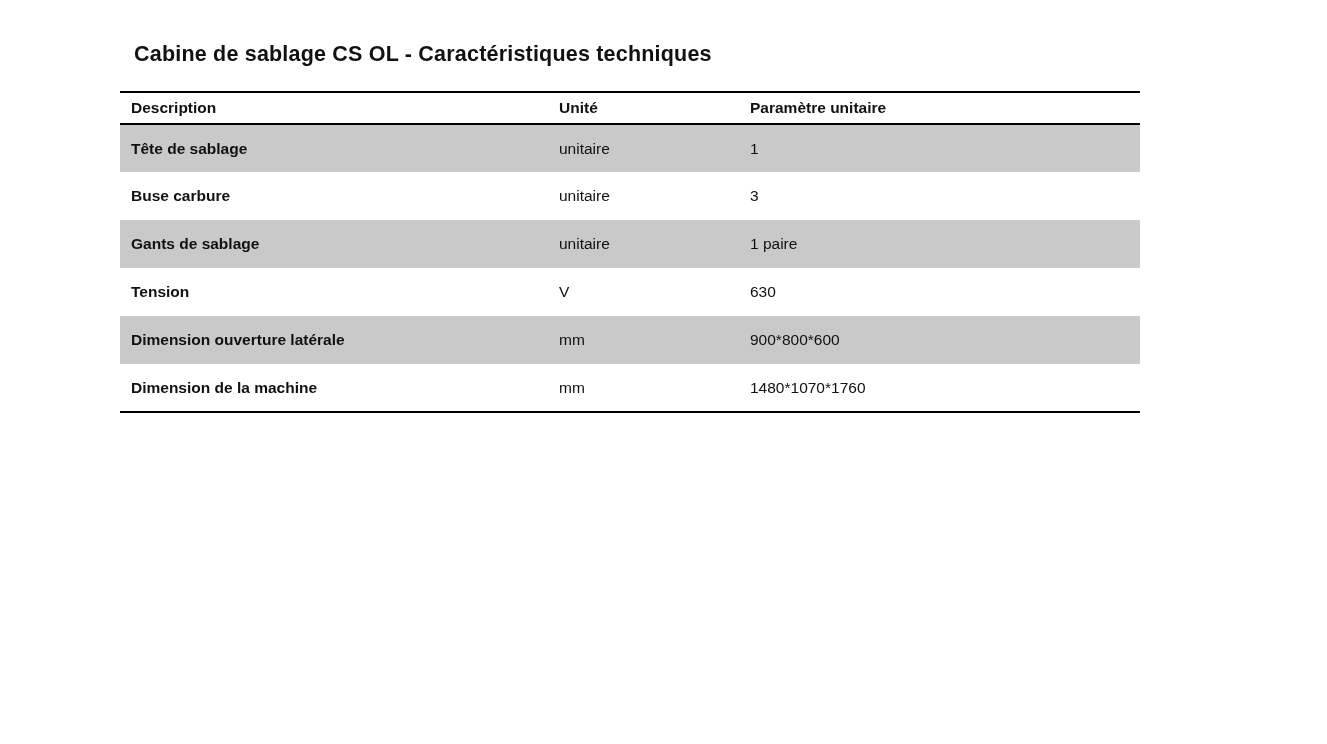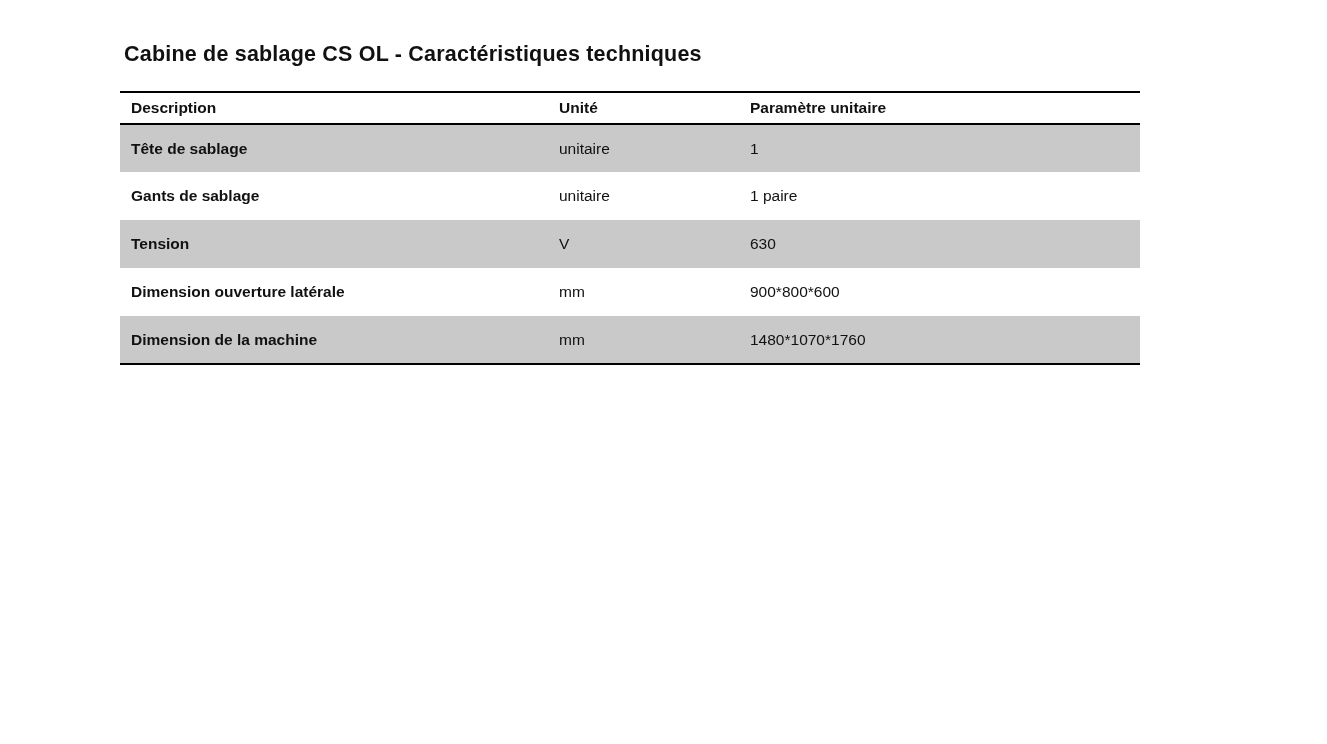--- a/index.html
+++ b/index.html
@@ -9,21 +9,21 @@
     height: 744px;
     background: #ffffff;
     font-family: "Liberation Sans", sans-serif;
     color: #111111;
     overflow: hidden;
     position: relative;
   }
 
   .doc-title {
     position: absolute;
-    left: 124px;
+    left: 134px;
     top: 42px;
     font-size: 21.5px;
     font-weight: 700;
     letter-spacing: 0.2px;
     color: #111111;
     white-space: nowrap;
   }
 
   table.spec-table {
     position: absolute;
@@ -100,20 +100,25 @@
       <th>Paramètre unitaire</th>
     </tr>
   </thead>
   <tbody>
     <tr>
       <td class="cell-description">Tête de sablage</td>
       <td class="cell-unit">unitaire</td>
       <td class="cell-param">1</td>
     </tr>
     <tr>
+      <td class="cell-description">Buse carbure</td>
+      <td class="cell-unit">unitaire</td>
+      <td class="cell-param">3</td>
+    </tr>
+    <tr>
       <td class="cell-description">Gants de sablage</td>
       <td class="cell-unit">unitaire</td>
       <td class="cell-param">1 paire</td>
     </tr>
     <tr>
       <td class="cell-description">Tension</td>
       <td class="cell-unit">V</td>
       <td class="cell-param">630</td>
     </tr>
     <tr>

